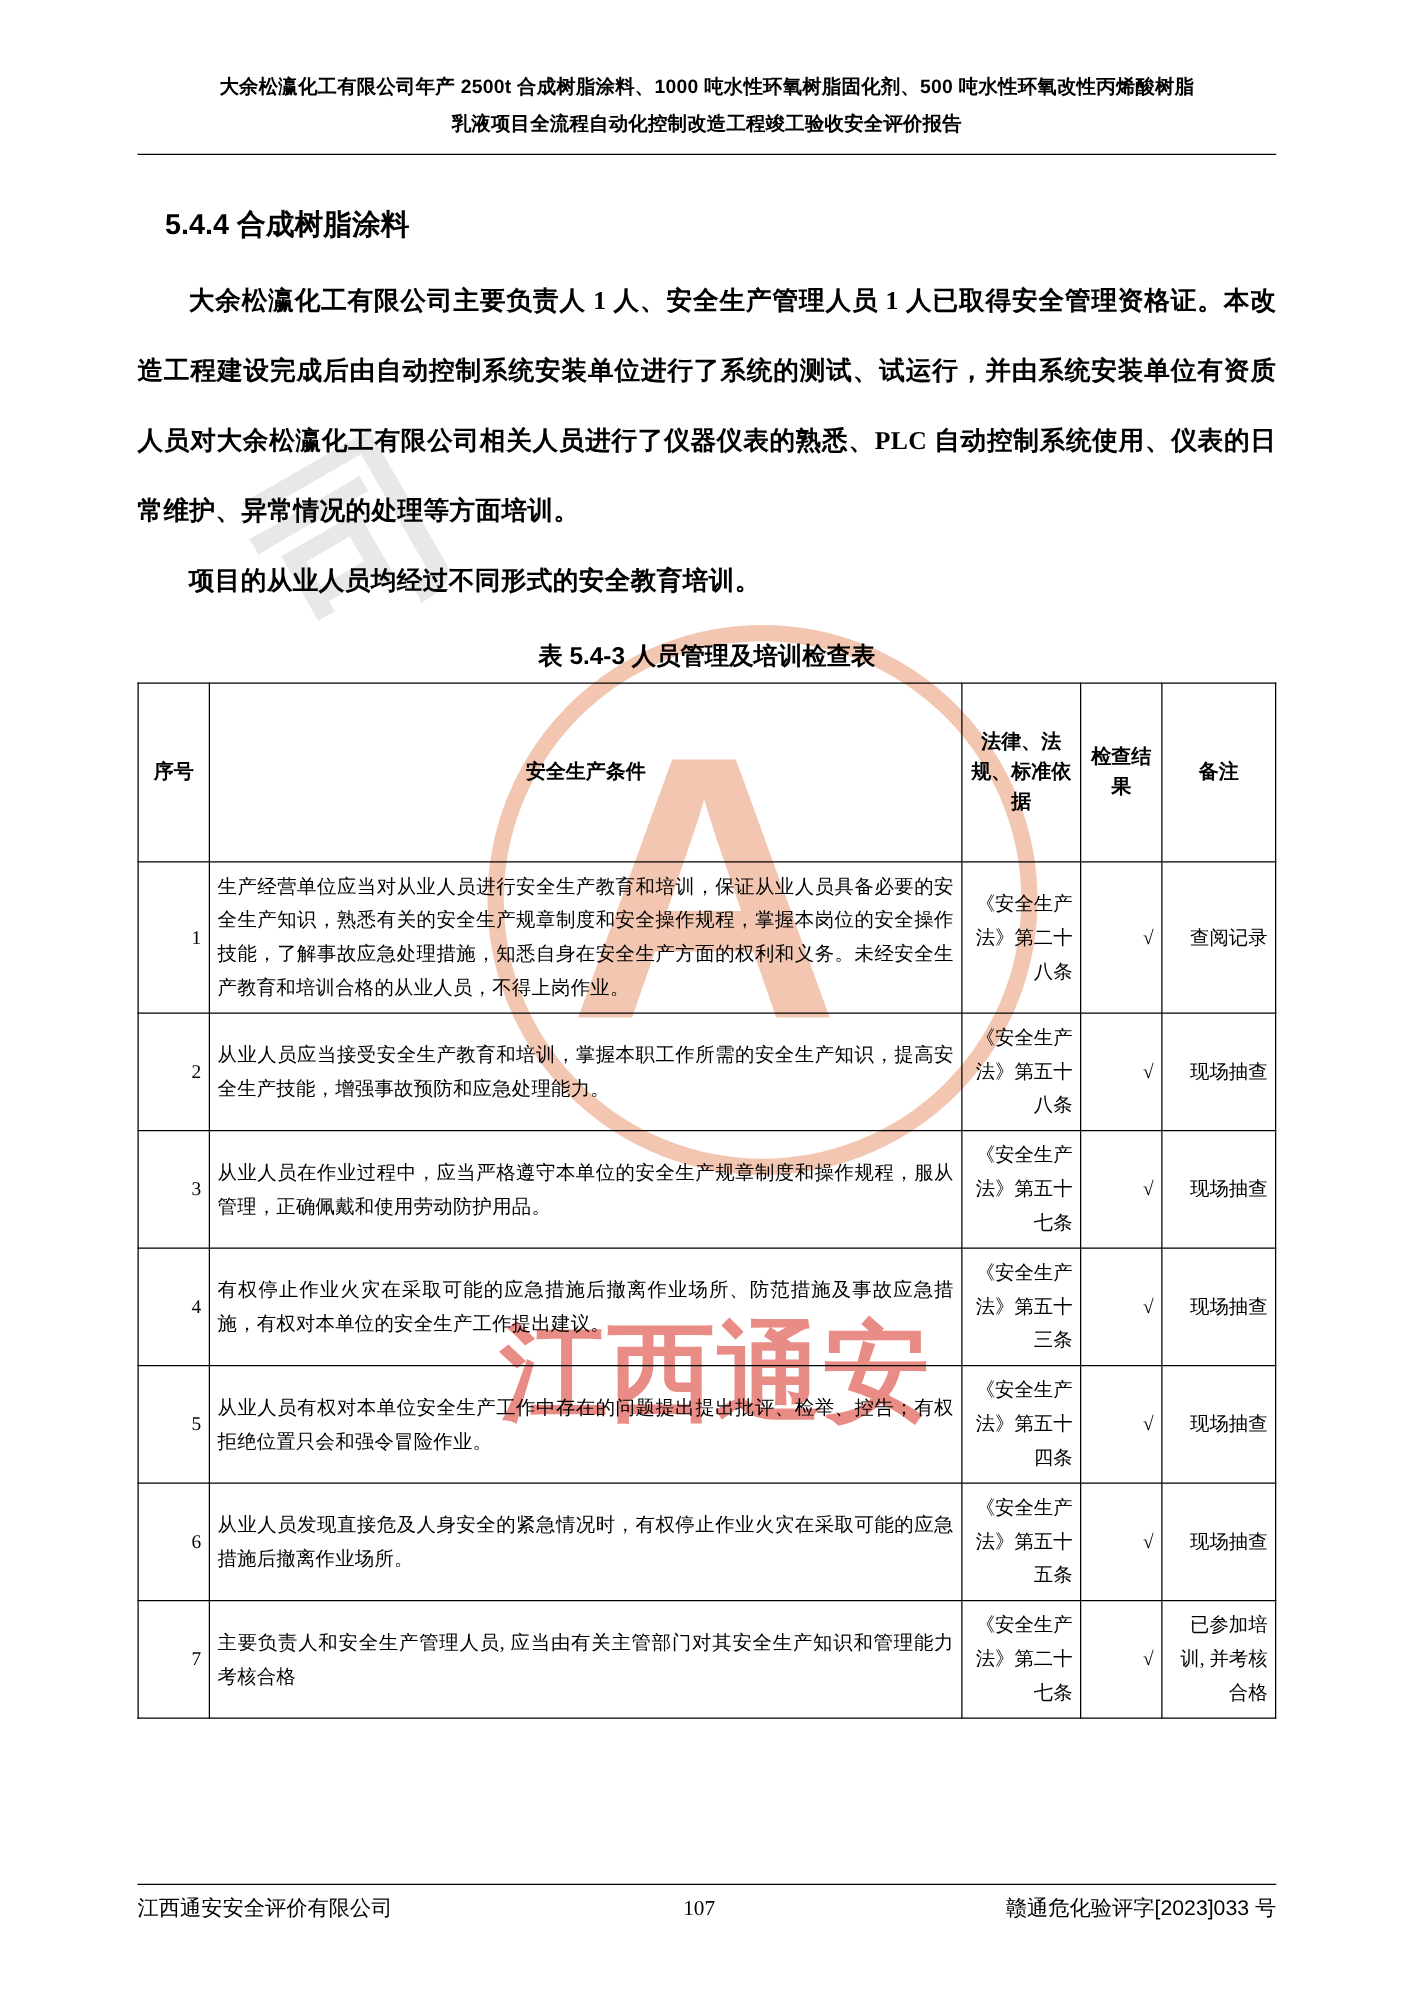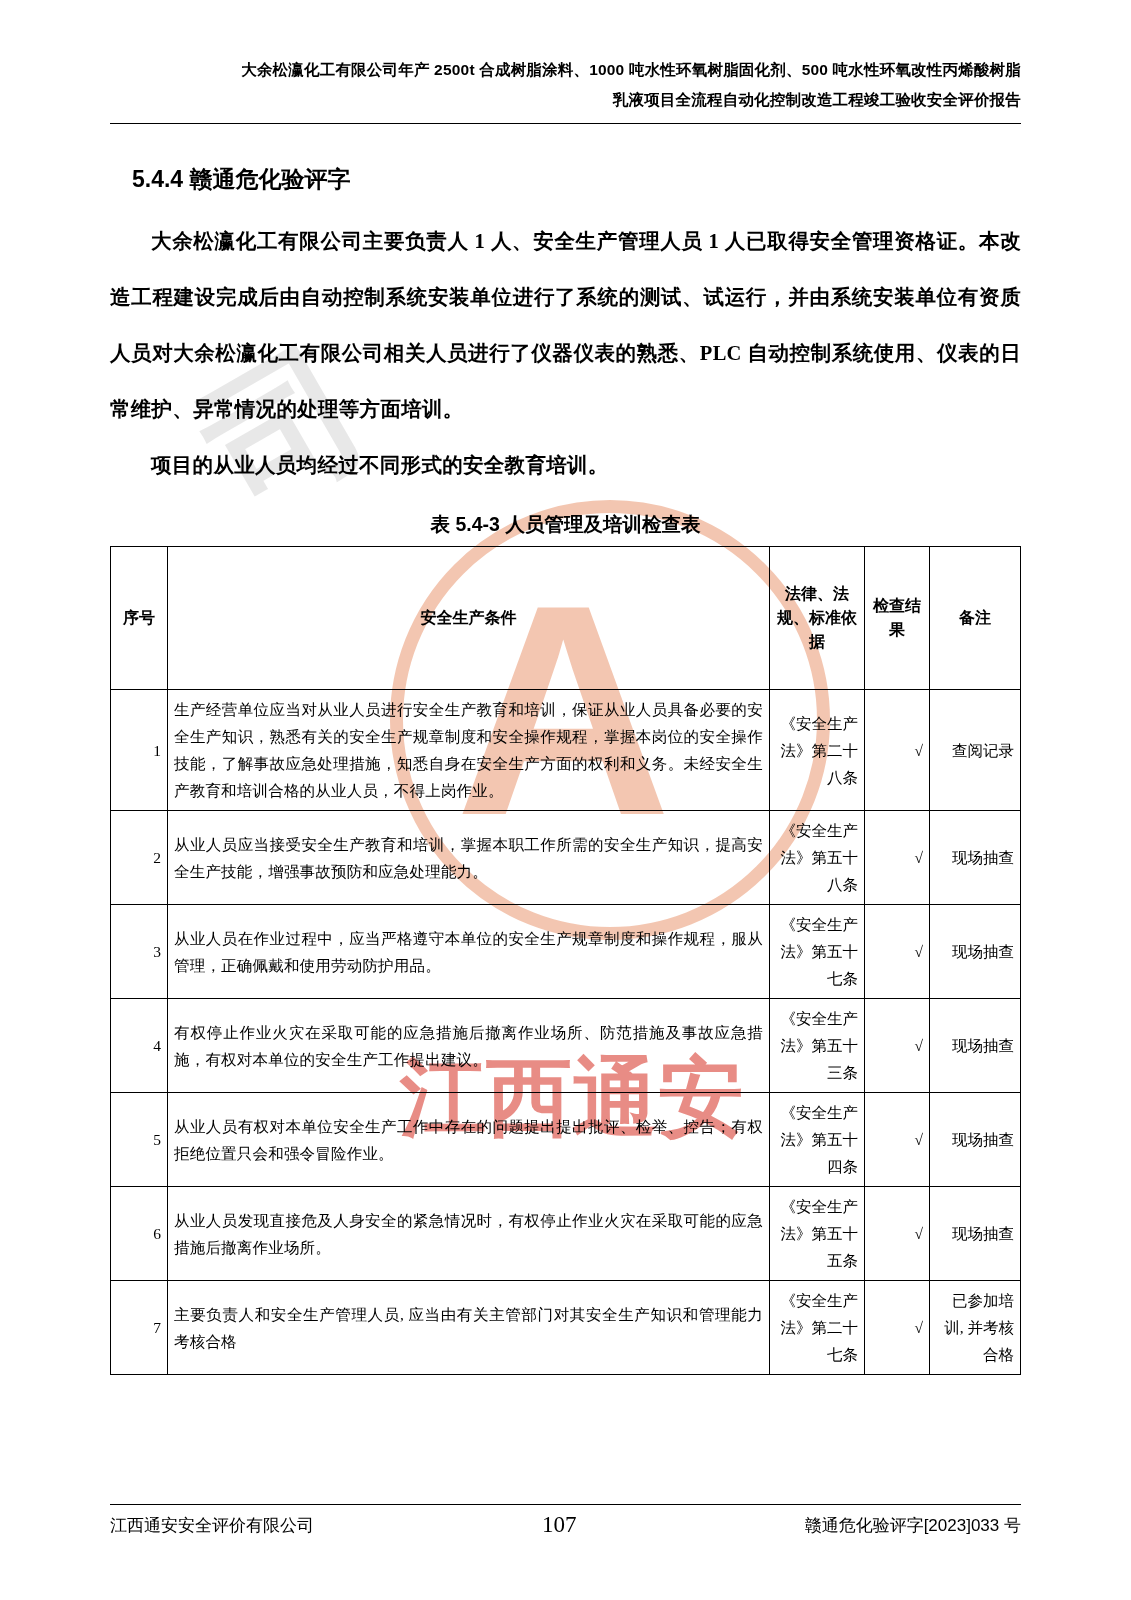--- a/index.html
+++ b/index.html
@@ -73,21 +73,21 @@
     color: rgba(214, 45, 32, 0.55);
     white-space: nowrap;
     font-family: "Liberation Sans", sans-serif;
   }
 
   
   .header {
     position: relative;
     z-index: 2;
     padding: 55px 110px 0 110px;
-    text-align: right;
+    text-align: center;
   }
   .header-line {
     font-size: 15.5px;
     line-height: 30px;
     letter-spacing: 0.2px;
     font-family: "Liberation Sans", sans-serif;
     font-weight: 600;
   }
   .header-rule {
     margin: 8px 110px 0 110px;
@@ -190,21 +190,21 @@
   .footer-row {
     display: flex;
     justify-content: space-between;
     align-items: center;
     font-size: 17px;
     font-family: "Liberation Sans", sans-serif;
     gap: 36px;
   }
   .footer-center {
     font-family: "Liberation Serif", serif;
-    font-size: 23px;
+    font-size: 17px;
   }
 </style>
 </head>
 <body>
 
 <div class="page">
 
   <div class="watermark">
     <div class="wm-big-text">司</div>
     <div class="wm-ring"></div>
@@ -212,21 +212,21 @@
     <div class="wm-red-text">江西通安</div>
   </div>
 
   <div class="header">
     <div class="header-line">大余松瀛化工有限公司年产 2500t 合成树脂涂料、1000 吨水性环氧树脂固化剂、500 吨水性环氧改性丙烯酸树脂</div>
     <div class="header-line">乳液项目全流程自动化控制改造工程竣工验收安全评价报告</div>
   </div>
   <div class="header-rule"></div>
 
   <div class="content">
-    <h2 class="section-title">5.4.4 赣通危化验评字</h2>
+    <h2 class="section-title">5.4.4 合成树脂涂料</h2>
     <p class="para">大余松瀛化工有限公司主要负责人 1 人、安全生产管理人员 1 人已取得安全管理资格证。本改造工程建设完成后由自动控制系统安装单位进行了系统的测试、试运行，并由系统安装单位有资质人员对大余松瀛化工有限公司相关人员进行了仪器仪表的熟悉、PLC 自动控制系统使用、仪表的日常维护、异常情况的处理等方面培训。</p>
     <p class="para">项目的从业人员均经过不同形式的安全教育培训。</p>
 
     <div class="table-caption">表 5.4-3    人员管理及培训检查表</div>
 
     <table class="check-table">
       <thead>
         <tr>
           <th class="col-no">序号</th>
           <th class="col-cond">安全生产条件</th>

